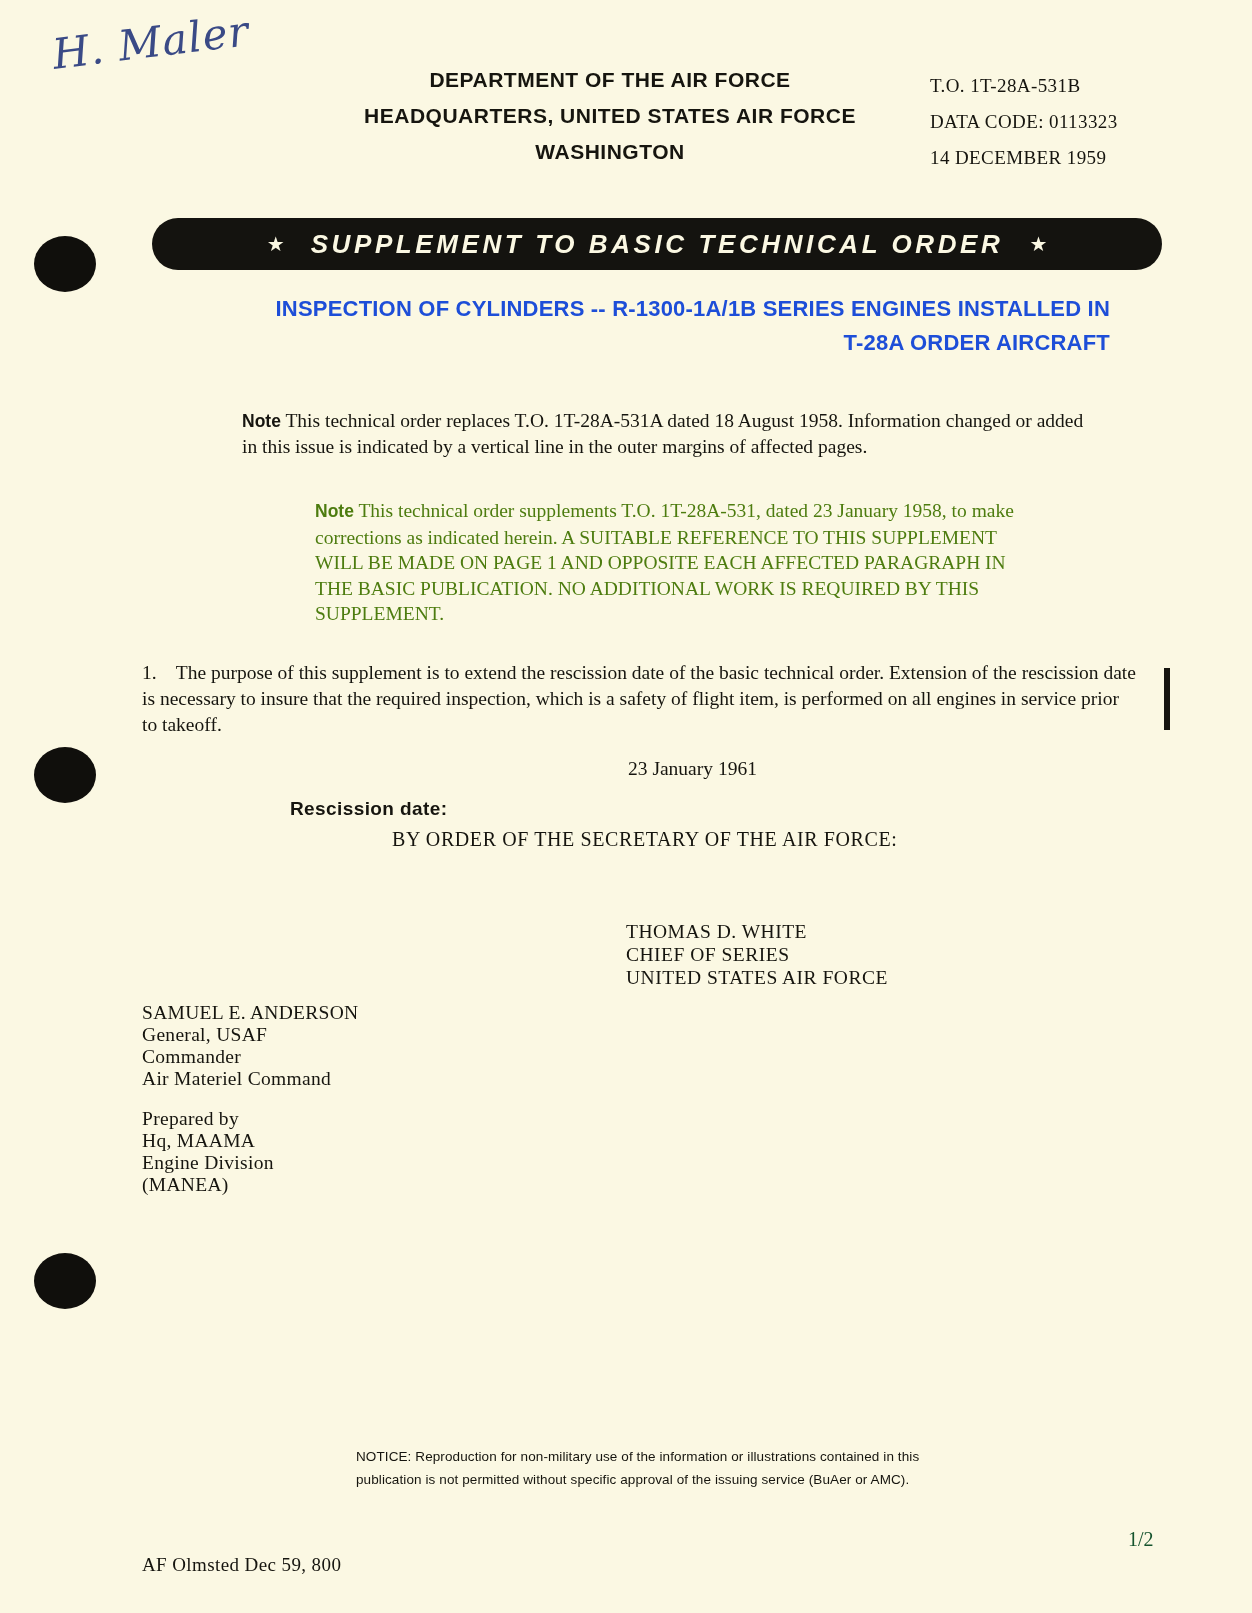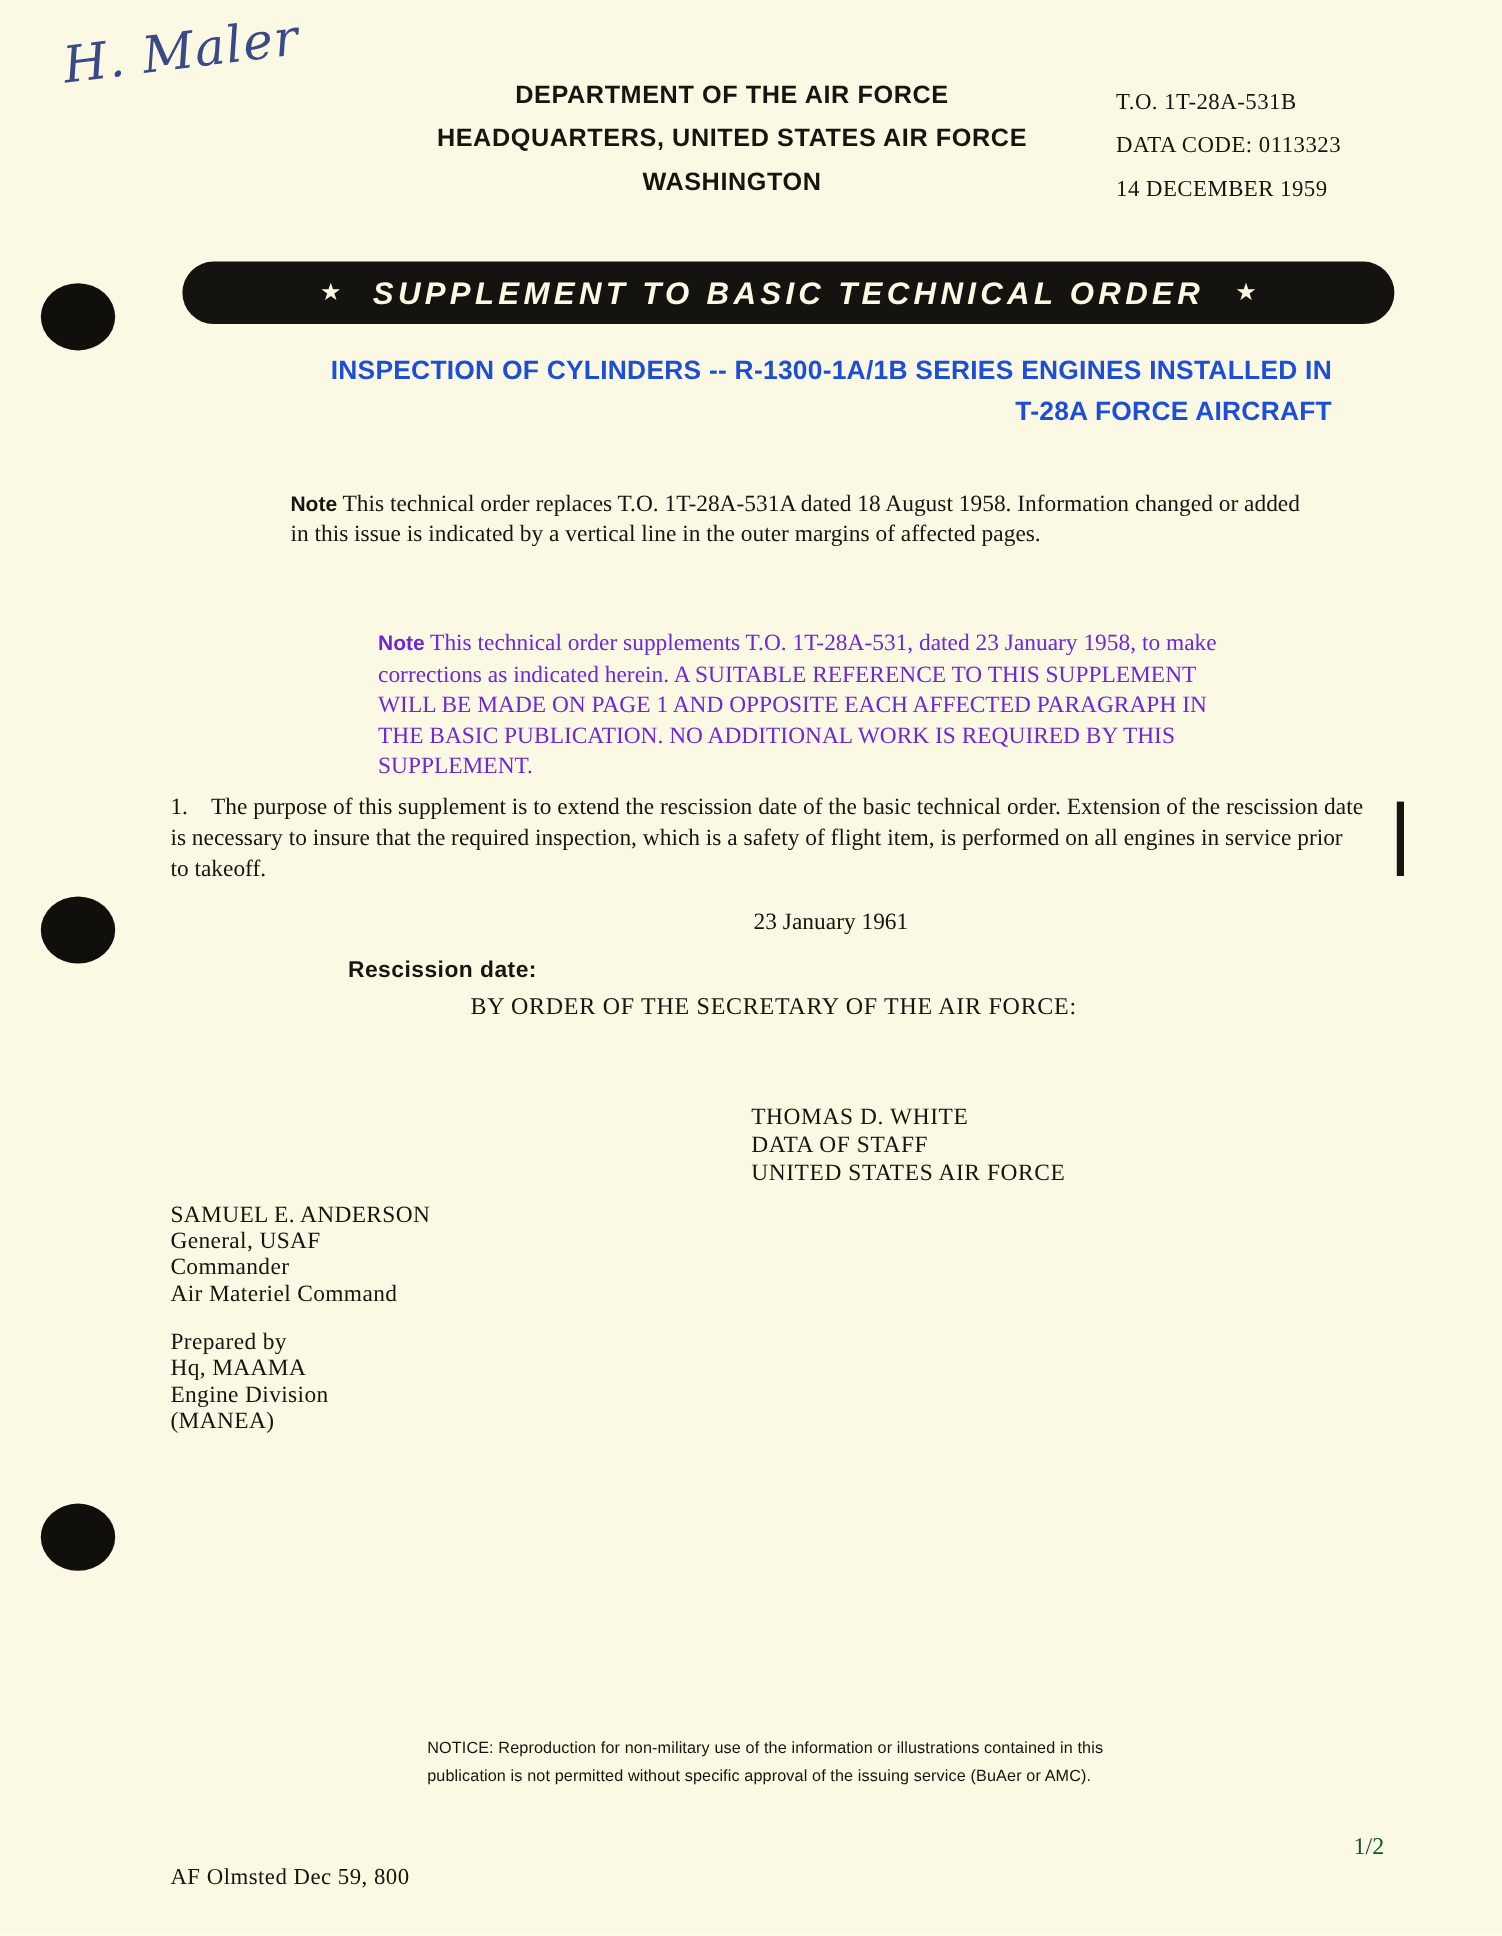--- a/index.html
+++ b/index.html
@@ -124,25 +124,25 @@
     top: 408px;
     width: 845px;
     font-size: 19.5px;
     line-height: 25px;
     color: #16150f;
     text-align: left;
   }
   .note2 {
     position: absolute;
     left: 315px;
-    top: 524px;
+    top: 498px;
     width: 710px;
     font-size: 19.5px;
     line-height: 25.5px;
-    color: #6d28d9;
+    color: #4d7c0f;
   }
   .bold-lead {
     font-family: "Liberation Sans", sans-serif;
     font-weight: bold;
     font-size: 17.5px;
   }
 
   .para1 {
     position: absolute;
     left: 142px;
@@ -275,21 +275,21 @@
   </div>
 
   <div class="banner">
     <span class="banner-star">★</span>
     <span class="banner-text">SUPPLEMENT TO BASIC TECHNICAL ORDER</span>
     <span class="banner-star">★</span>
   </div>
 
   <div class="doc-title">
     <span class="line">INSPECTION OF CYLINDERS -- R-1300-1A/1B SERIES ENGINES INSTALLED IN</span>
-    <span class="line">T-28A FORCE AIRCRAFT</span>
+    <span class="line">T-28A ORDER AIRCRAFT</span>
   </div>
 
   <div class="note1">
     <span class="bold-lead">Note</span>
     <span>This technical order replaces T.O. 1T-28A-531A dated 18 August 1958.  Information changed or added in this issue is indicated by a vertical line in the outer margins of affected pages.</span>
   </div>
 
   <div class="note2">
     <span class="bold-lead">Note</span>
     <span>This technical order supplements T.O. 1T-28A-531, dated 23 January 1958, to make corrections as indicated herein.  A SUITABLE REFERENCE TO THIS SUPPLEMENT WILL BE MADE ON PAGE 1 AND OPPOSITE EACH AFFECTED PARAGRAPH IN THE BASIC PUBLICATION.  NO ADDITIONAL WORK IS REQUIRED BY THIS SUPPLEMENT.</span>
@@ -302,21 +302,21 @@
   </div>
   <div class="change-bar"></div>
 
   <div class="rescission-label">Rescission date:</div>
   <div class="rescission-date">23 January 1961</div>
 
   <div class="by-order">BY ORDER OF THE SECRETARY OF THE AIR FORCE:</div>
 
   <div class="sig-block-right">
     <span class="line">THOMAS D. WHITE</span>
-    <span class="line">DATA OF STAFF</span>
+    <span class="line">CHIEF OF SERIES</span>
     <span class="line">UNITED STATES AIR FORCE</span>
   </div>
 
   <div class="sig-block-left">
     <span class="line">SAMUEL E. ANDERSON</span>
     <span class="line">General, USAF</span>
     <span class="line">Commander</span>
     <span class="line">Air Materiel Command</span>
   </div>
 

